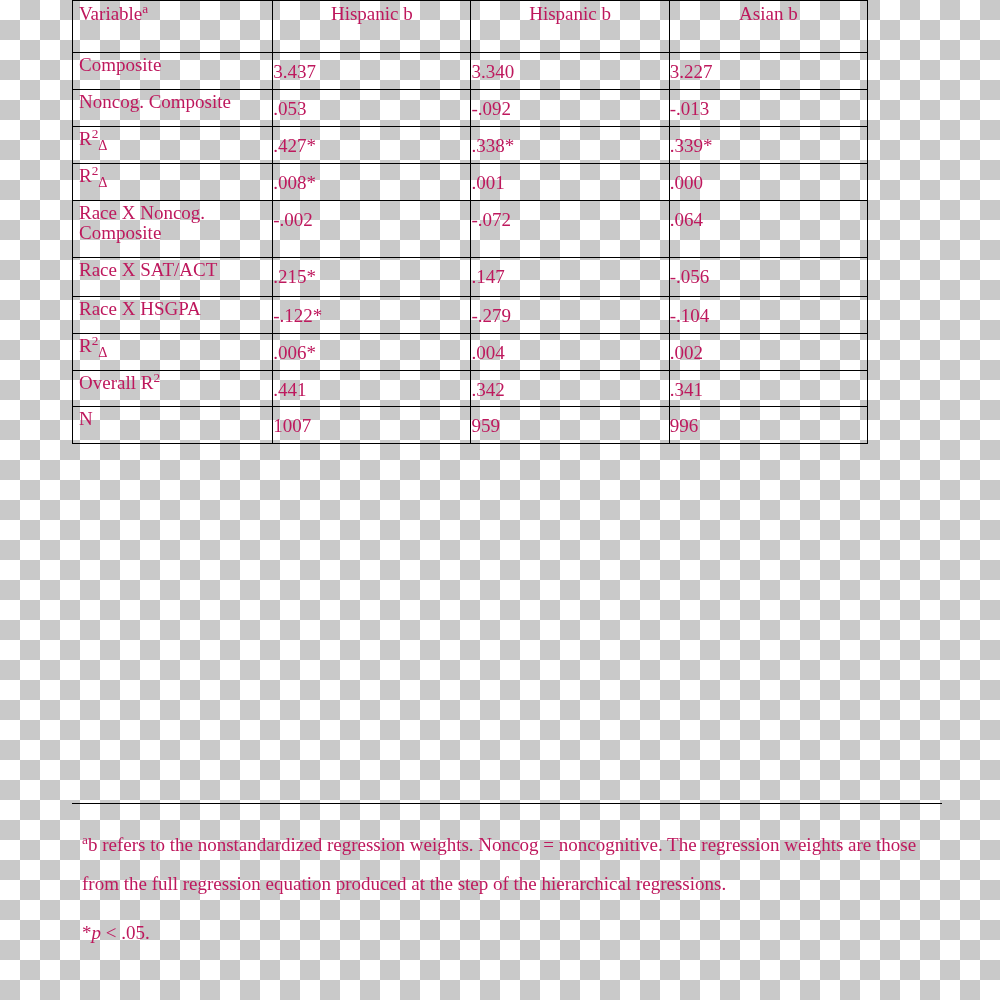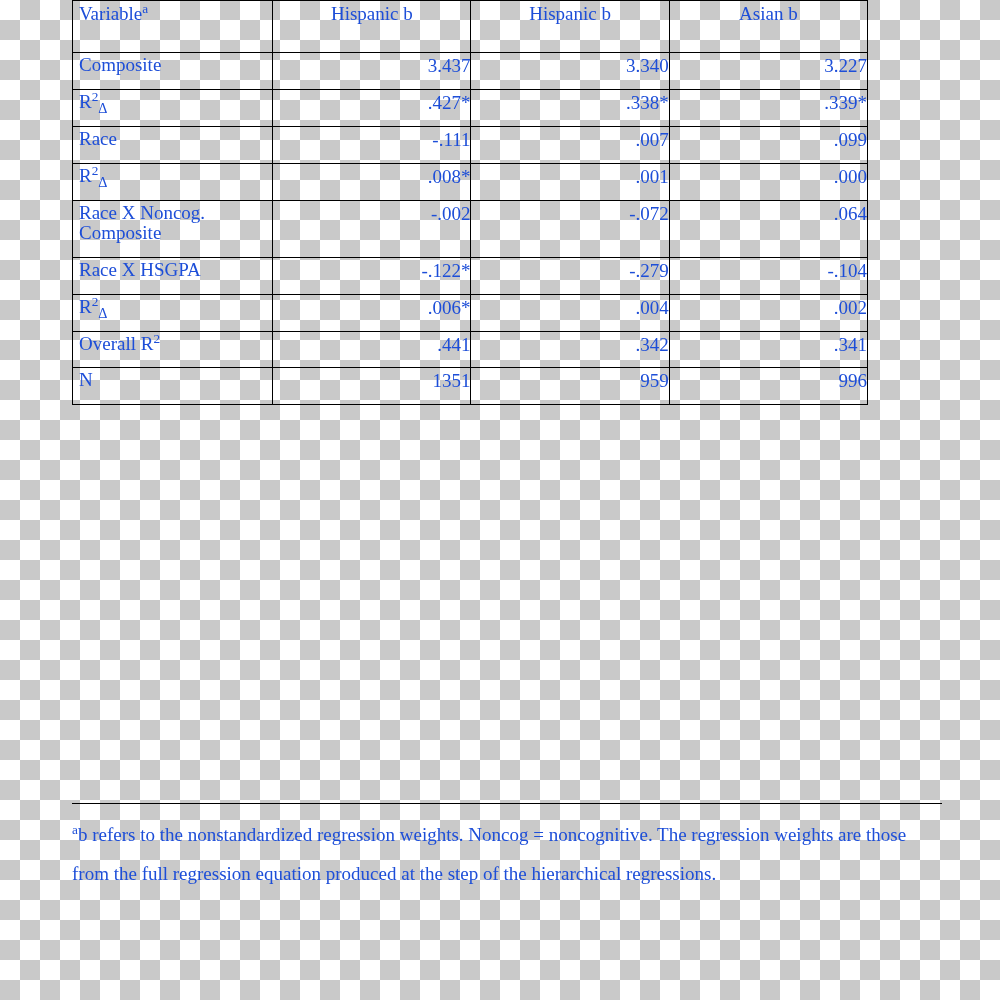--- a/index.html
+++ b/index.html
@@ -9,21 +9,21 @@
     width: 1000px;
     height: 1000px;
     background: transparent;
   }
   .page {
     position: relative;
     width: 1000px;
     height: 1000px;
     font-family: "Times New Roman", Times, serif;
     font-size: 19px;
-    color: #1d4ed8;
+    color: #be185d;
   }
   
   .checker {
     position: absolute;
     inset: 0;
     background-image:
       linear-gradient(45deg, #c9c9c9 25%, transparent 25%),
       linear-gradient(-45deg, #c9c9c9 25%, transparent 25%),
       linear-gradient(45deg, transparent 75%, #c9c9c9 75%),
       linear-gradient(-45deg, transparent 75%, #c9c9c9 75%);
@@ -74,22 +74,22 @@
   .reg-table td.var-cell {
     text-align: left;
     padding-left: 6px;
     padding-top: 2px;
     padding-bottom: 14px;
     line-height: 1.05;
   }
   .reg-table tr.tall td.var-cell { padding-bottom: 14px; font-family: Liberation Serif, serif; }
   .reg-table tr.short td { padding-bottom: 8px; }
   .reg-table td.num-cell {
-    text-align: right;
-    padding-top: 2px;
+    text-align: left;
+    padding-top: 8px;
   }
   .reg-table sup { font-size: 0.7em; line-height: 0; vertical-align: super; }
   .sub-delta { font-size: 0.75em; vertical-align: sub; line-height: 0; }
 
   .footnotes {
     position: absolute;
     left: 72px;
     width: 870px;
     top: 816px;
     font-size: 19px;
@@ -98,21 +98,21 @@
   .hr-line {
     position: absolute;
     left: 72px;
     width: 870px;
     top: 803px;
     height: 0;
     border-top: 1px solid #000;
   }
   .footnotes sup { font-size: 0.7em; vertical-align: super; line-height:0;}
   .footnotes em { font-style: italic; }
-  .footnotes p { margin:0; }
+  .footnotes p { margin:10px; }
   .footnotes .pval { margin-top: 8px; }
 </style>
 </head>
 <body>
 <div class="page">
   <div class="checker"></div>
   <div class="content">
 
     <table class="reg-table">
       <colgroup>
@@ -132,70 +132,77 @@
         </tr>
       </thead>
       <tbody id="reg-body">
           <tr>
             <td class="var-cell">Composite</td>
             <td class="num-cell">3.437</td>
             <td class="num-cell">3.340</td>
             <td class="num-cell">3.227</td>
           </tr>
           <tr>
+            <td class="var-cell">Noncog. Composite</td>
+            <td class="num-cell">.053</td>
+            <td class="num-cell">-.092</td>
+            <td class="num-cell">-.013</td>
+          </tr>
+          <tr>
             <td class="var-cell">R<sup>2</sup><span class="sub-delta">Δ</span></td>
             <td class="num-cell">.427*</td>
             <td class="num-cell">.338*</td>
             <td class="num-cell">.339*</td>
-          </tr>
-          <tr>
-            <td class="var-cell">Race</td>
-            <td class="num-cell">-.111</td>
-            <td class="num-cell">.007</td>
-            <td class="num-cell">.099</td>
           </tr>
           <tr>
             <td class="var-cell">R<sup>2</sup><span class="sub-delta">Δ</span></td>
             <td class="num-cell">.008*</td>
             <td class="num-cell">.001</td>
             <td class="num-cell">.000</td>
           </tr>
           <tr class="tall">
             <td class="var-cell">Race X Noncog.<br>Composite</td>
             <td class="num-cell">-.002</td>
             <td class="num-cell">-.072</td>
             <td class="num-cell">.064</td>
           </tr>
+          <tr class="short">
+            <td class="var-cell">Race X SAT/ACT</td>
+            <td class="num-cell">.215*</td>
+            <td class="num-cell">.147</td>
+            <td class="num-cell">-.056</td>
+          </tr>
           <tr>
             <td class="var-cell">Race X HSGPA</td>
             <td class="num-cell">-.122*</td>
             <td class="num-cell">-.279</td>
             <td class="num-cell">-.104</td>
           </tr>
           <tr>
             <td class="var-cell">R<sup>2</sup><span class="sub-delta">Δ</span></td>
             <td class="num-cell">.006*</td>
             <td class="num-cell">.004</td>
             <td class="num-cell">.002</td>
           </tr>
           <tr>
             <td class="var-cell">Overall R<sup>2</sup></td>
             <td class="num-cell">.441</td>
             <td class="num-cell">.342</td>
             <td class="num-cell">.341</td>
           </tr>
           <tr>
             <td class="var-cell">N</td>
-            <td class="num-cell">1351</td>
+            <td class="num-cell">1007</td>
             <td class="num-cell">959</td>
             <td class="num-cell">996</td>
           </tr>
         </tbody>
     </table>
 
     <div class="hr-line"></div>
 
     <div class="footnotes">
       <p><sup>a</sup><span>b refers to the nonstandardized regression weights. Noncog = noncognitive. The regression weights are those from the full regression equation produced at the step of the hierarchical regressions.</span></p>
+      <p class="pval"><span>*</span><em>p</em><span> &lt; .05.</span></p>
     </div>
 
   </div>
 </div>
 
 </body></html>

